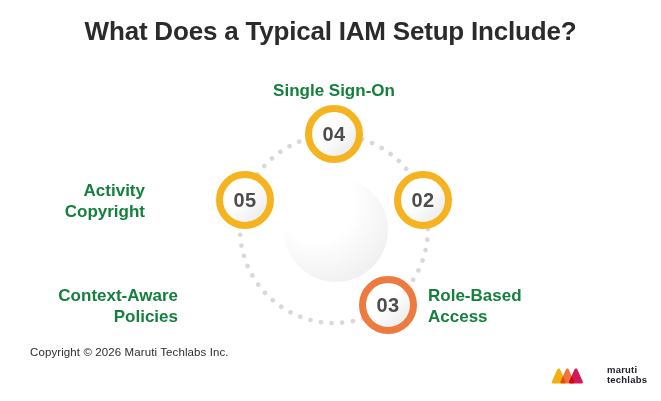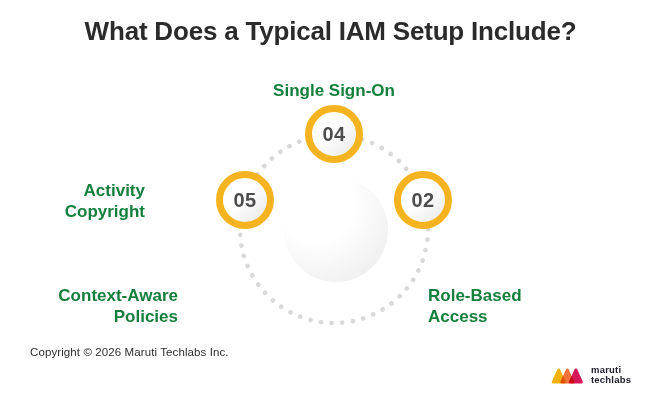--- a/index.html
+++ b/index.html
@@ -89,21 +89,21 @@
     font-weight: 500;
     color: #2e2e2e;
     letter-spacing: 0.1px;
   }
   .logo {
     position: absolute;
     left: 550px;
     top: 364px;
     display: flex;
     align-items: center;
-    gap: 6px;
+    gap: 22px;
   }
   .logo-text {
     font-size: 9.5px;
     font-weight: bold;
     color: #20202e;
     line-height: 10px;
     letter-spacing: 0.2px;
   }
   .logo-mark { display: block; isolation: isolate; }
 </style>
@@ -118,20 +118,23 @@
     <circle id="connector-circle" cx="334" cy="229" r="94" fill="none" stroke="#D9D9D9" stroke-width="4.6" stroke-dasharray="0.1 10.6" stroke-linecap="round"></circle>
   </svg>
 
   <div class="center-blob"></div>
 
   <div class="node node-1" style="border-color: rgb(245, 179, 31);">
     <span>04</span>
   </div>
   <div class="node node-2" style="border-color: rgb(245, 179, 31);">
     <span>02</span>
+  </div>
+  <div class="node node-3" style="border-color: rgb(237, 122, 62);">
+    <span>03</span>
   </div>
   <div class="node node-5" style="border-color: rgb(245, 179, 31);">
     <span>05</span>
   </div>
 
   <div class="label label-1">
     <div>Single Sign-On</div>
     <div></div>
   </div>
   <div class="label label-3">

